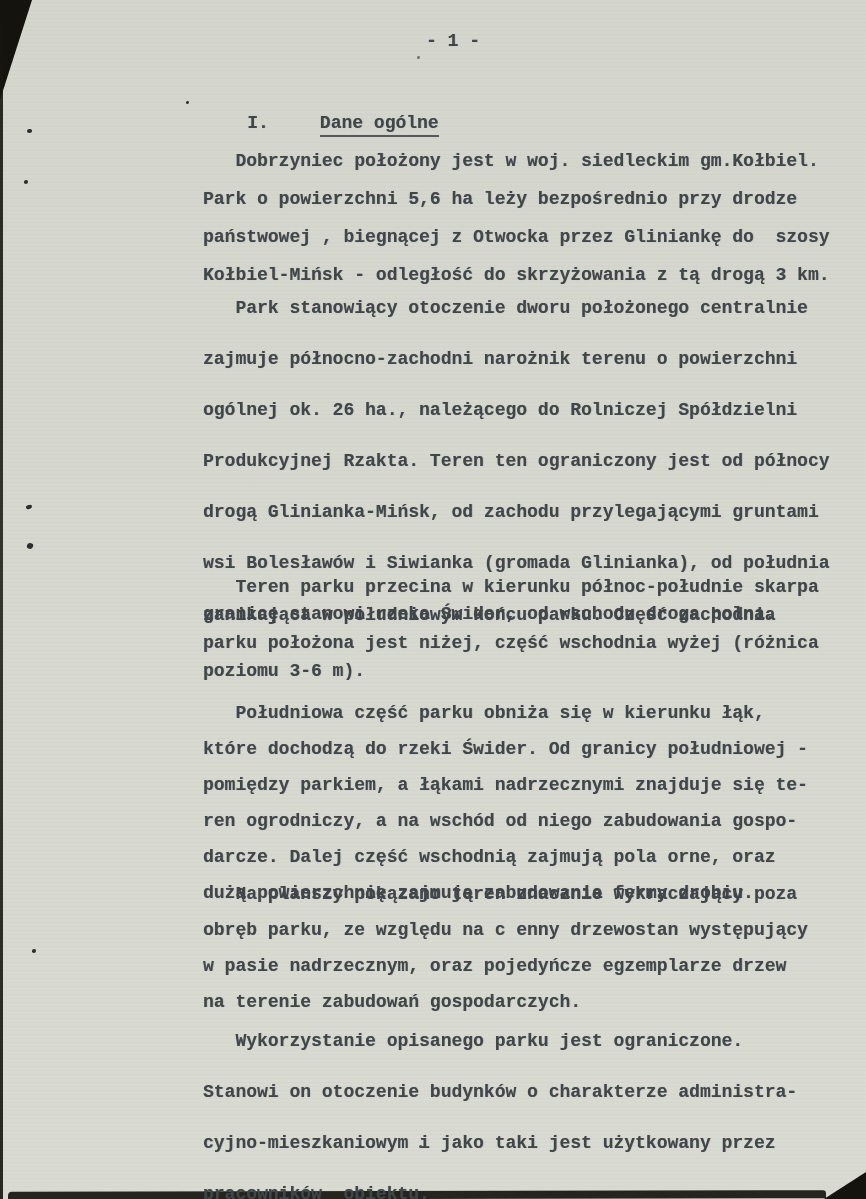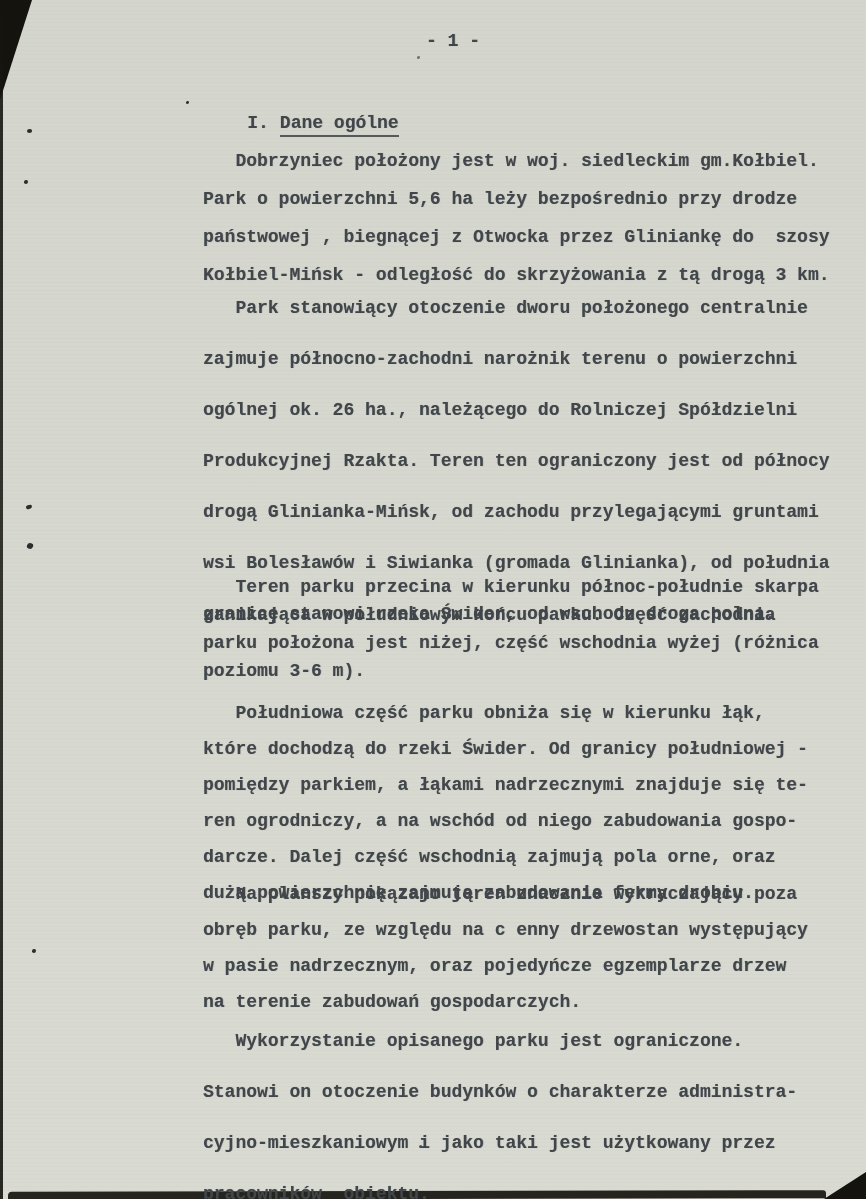--- a/index.html
+++ b/index.html
@@ -63,20 +63,21 @@
   }
   .heading {
     position: absolute;
     left: 204px; top: 93px;
     white-space: pre;
   }
   .heading-numeral { margin-right: 11px; }
   .heading-title {
     border-bottom: 2px solid rgba(62,67,70,0.85);
     padding-bottom: 2px;
+    margin-left: 40px;
   }
   .para {
     position: absolute;
     left: 203px;
     width: 660px;
     white-space: pre-wrap;
   }
 </style>
 </head>
 <body>

